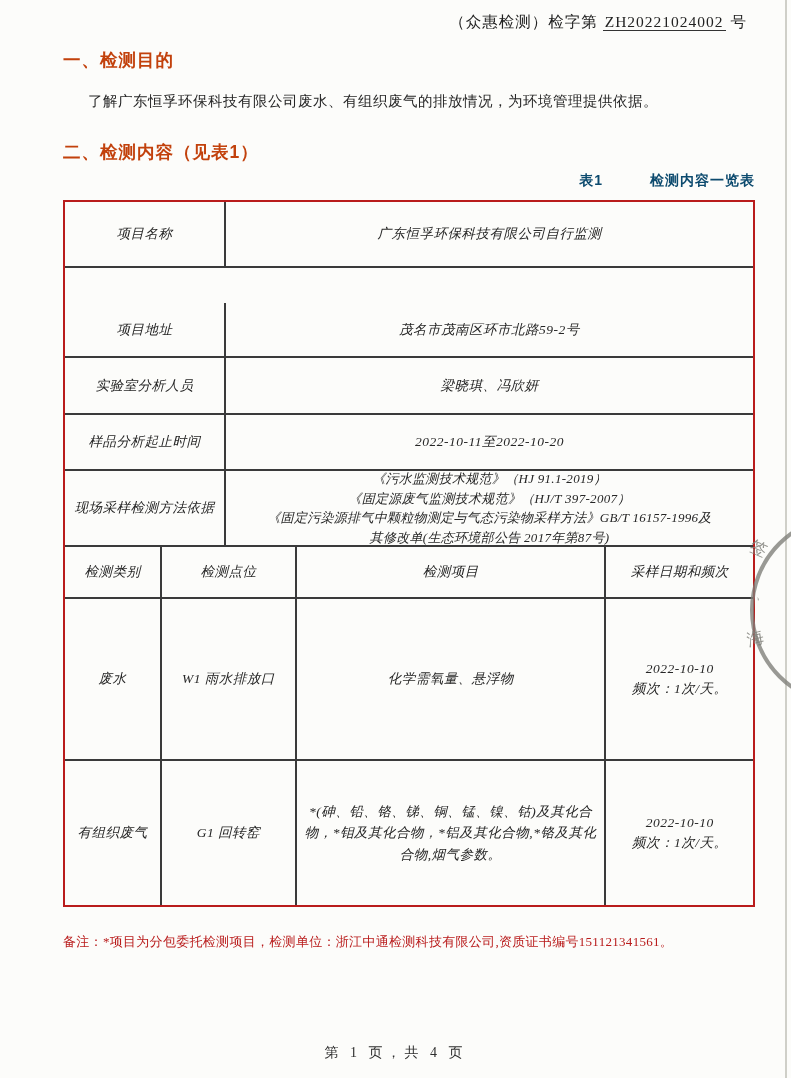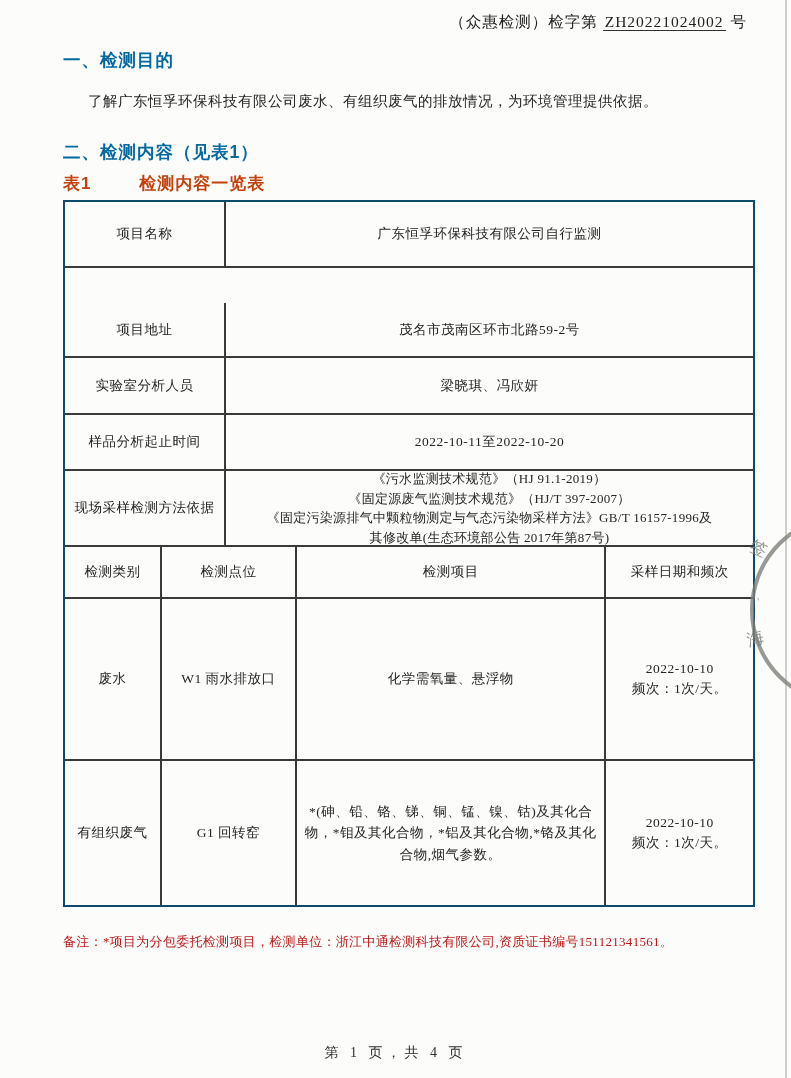--- a/index.html
+++ b/index.html
@@ -16,41 +16,41 @@
   .report-no{
     position:absolute;top:12px;right:44px;
     font-size:15.5px;letter-spacing:1px;color:#222;
   }
   .report-no .num{border-bottom:1.5px solid #333;padding:0 2px;font-family:"Liberation Serif",serif;}
 
   
   .h-sec{
     position:absolute;left:63px;
     font-family:"Liberation Sans","DejaVu Sans",sans-serif;
-    font-weight:bold;font-size:17.5px;color:#0369a1;letter-spacing:1px;
+    font-weight:bold;font-size:17.5px;color:#c2410c;letter-spacing:1px;
   }
   .h1{top:48px;}
   .h2{top:140px;}
   .purpose{
     position:absolute;left:88px;top:92px;width:650px;
     font-size:14.5px;color:#262626;letter-spacing:.5px;
   }
 
   
   .tbl-caption{
-    position:absolute;left:63px;top:172px;width:692px;text-align:left;
+    position:absolute;left:63px;top:172px;width:692px;text-align:right;
     font-family:"Liberation Sans","DejaVu Sans",sans-serif;
-    font-weight:bold;font-size:17px;color:#c2410c;letter-spacing:1px;
+    font-weight:bold;font-size:14px;color:#0c4a6e;letter-spacing:1px;
   }
   .tbl-caption .cap-label{margin-right:42px;}
 
   
   .doc-table{
     position:absolute;left:63px;top:200px;width:692px;
-    border:2px solid #0c4a6e;box-sizing:border-box;background:transparent;
+    border:2px solid #b91c1c;box-sizing:border-box;background:transparent;font-style:italic;
   }
   .trow{display:flex;box-sizing:border-box;border-bottom:2px solid #3a3a3a;}
   .trow:last-child{border-bottom:none;}
   .cell{
     box-sizing:border-box;display:flex;flex-direction:column;
     align-items:center;justify-content:center;text-align:center;
     font-size:13.5px;color:#262626;padding:2px 6px;letter-spacing:.5px;
     border-right:2px solid #3a3a3a;
   }
   .cell:last-child{border-right:none;}

